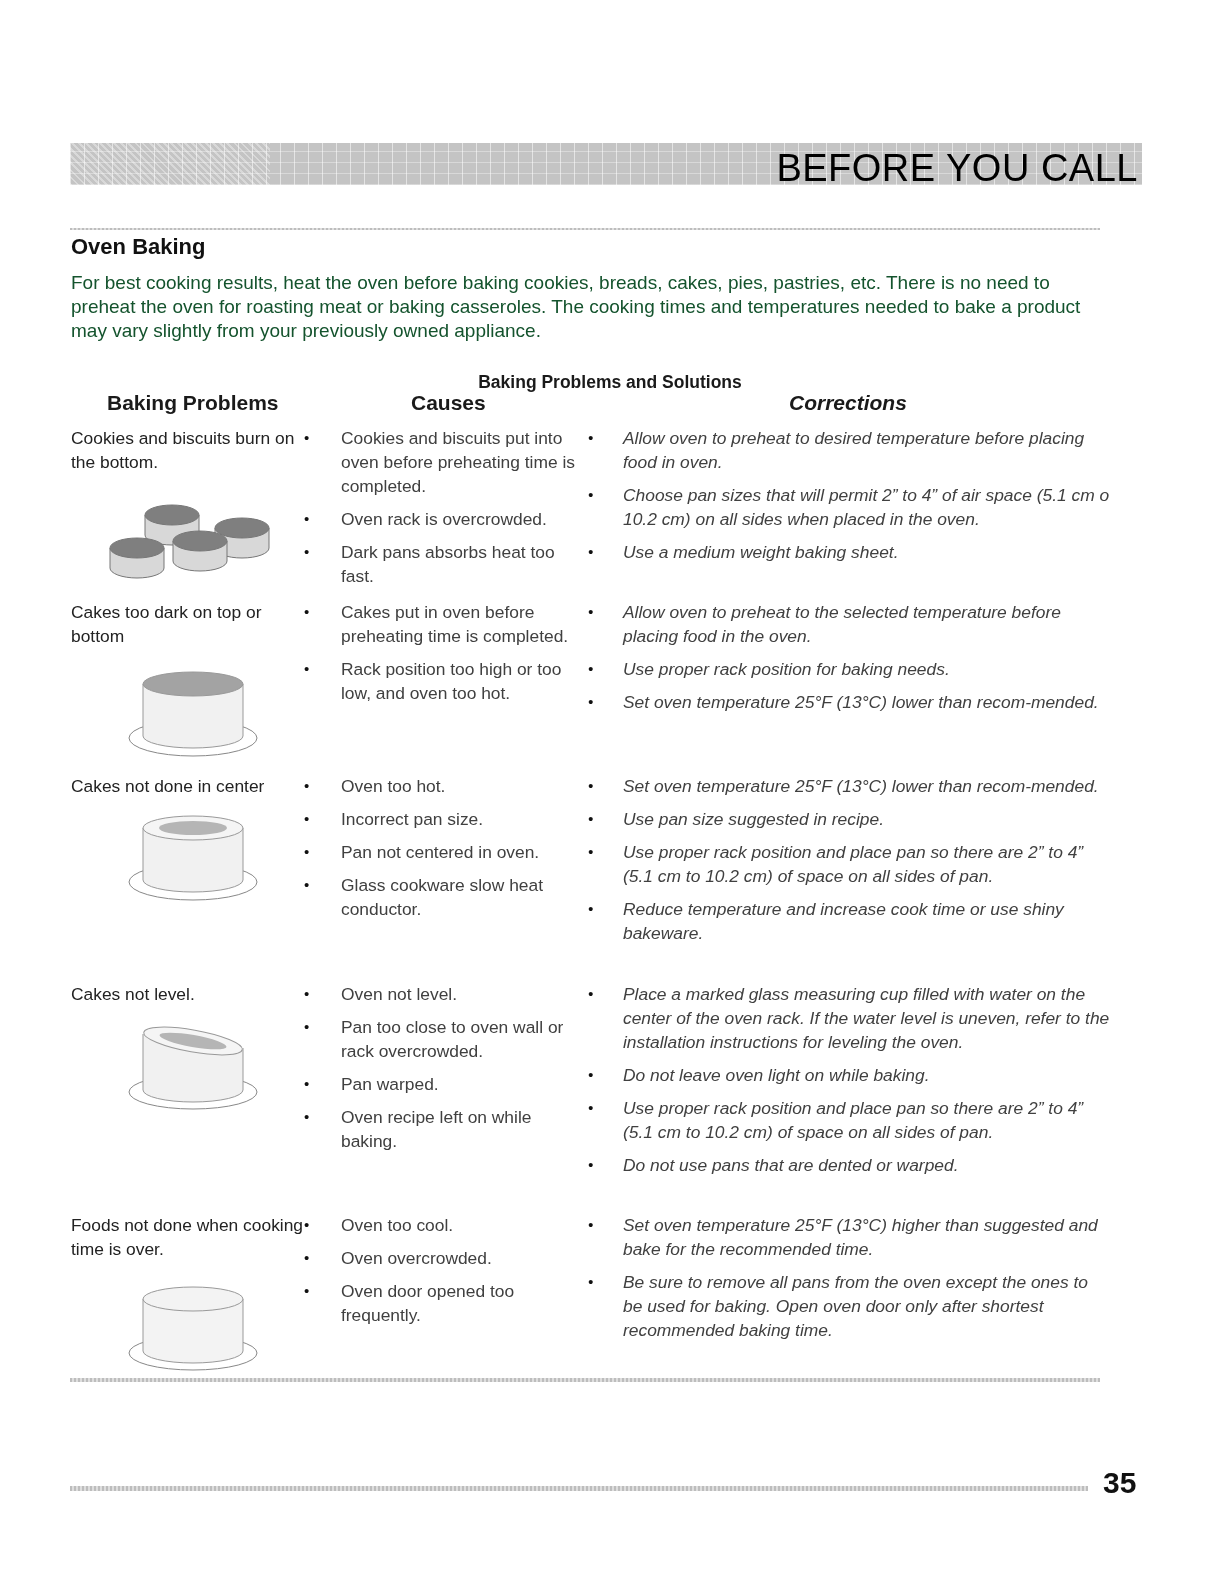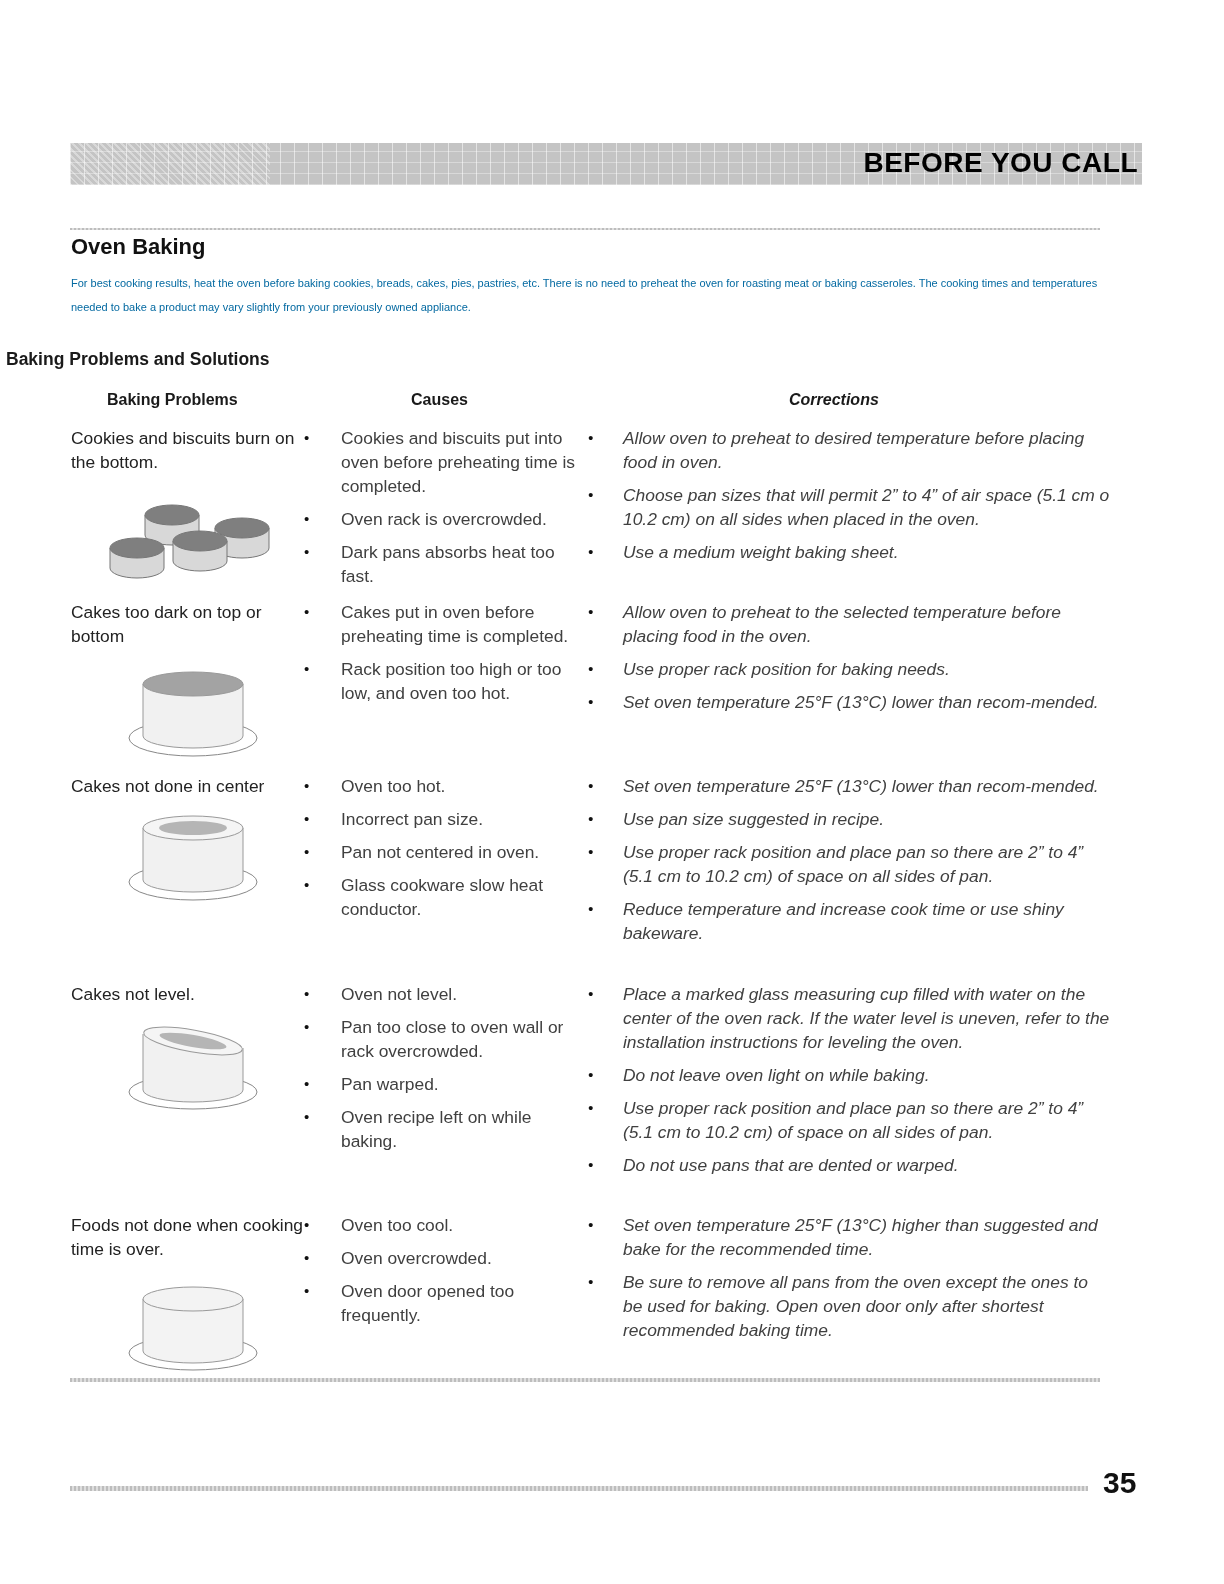--- a/index.html
+++ b/index.html
@@ -13,45 +13,45 @@
       background-image:
         repeating-linear-gradient(90deg, rgba(255,255,255,0.55) 0 1px, transparent 1px 14px),
         repeating-linear-gradient(0deg, rgba(255,255,255,0.35) 0 1px, transparent 1px 11px);
     }
     .banner-left {
       position: absolute; left: 0; top: 0; width: 200px; height: 42px;
       background-image: repeating-linear-gradient(45deg, rgba(255,255,255,0.35) 0 2px, transparent 2px 5px);
     }
     .banner-title {
       position: absolute; right: 4px; top: 4px;
-      font-family: "Liberation Sans", sans-serif; font-weight: bold; font-size: 28px;
+      font-family: "Liberation Sans", sans-serif; font-weight: normal; font-size: 38px;
       letter-spacing: 0.5px; color: #000;
     }
     .rule {
       position: absolute; left: 70px; width: 1030px; height: 3px;
       background-color: #d0d0d0;
       background-image: repeating-linear-gradient(90deg, #bdbdbd 0 2px, #dedede 2px 4px);
     }
     .rule.top { top: 228px; height: 2px; }
     .rule.bottom { top: 1378px; height: 4px; }
     .rule.footer { top: 1486px; width: 1018px; height: 5px; }
     .section-title {
       position: absolute; left: 71px; top: 234px;
       font-size: 22px; font-weight: bold; color: #111;
     }
     .intro {
       position: absolute; left: 71px; top: 271px; width: 1040px;
-      font-size: 11px; line-height: 24px; color: #0369a1;
+      font-size: 19px; line-height: 24px; color: #14532d;
     }
     .table-title {
-      position: absolute; left: 0; top: 349px; width: 1224px; text-align: left;
+      position: absolute; left: 0; top: 372px; width: 1224px; text-align: center;
       font-size: 17.5px; font-weight: bold; padding-left: 16px; box-sizing: border-box;
     }
     .table-title span { position: relative; left: -10px; }
-    .col-head { position: absolute; top: 391px; font-size: 16px; font-weight: bold; }
+    .col-head { position: absolute; top: 391px; font-size: 21px; font-weight: bold; }
     .row { position: absolute; left: 0; width: 1224px; }
     .problem {
       position: absolute; left: 71px; width: 235px;
       font-size: 17.4px; line-height: 24px; color: #222;
     }
     .illus { position: absolute; left: 100px; }
     .causes { position: absolute; left: 301px; width: 290px; margin: 0; padding: 0; list-style: none; }
     .corrections { position: absolute; left: 585px; width: 525px; margin: 0; padding: 0; list-style: none; }
     .bl { position: relative; padding-left: 40px; font-size: 17.4px; line-height: 24px; color: #404040; margin-bottom: 9px; }
     .bl::before {

